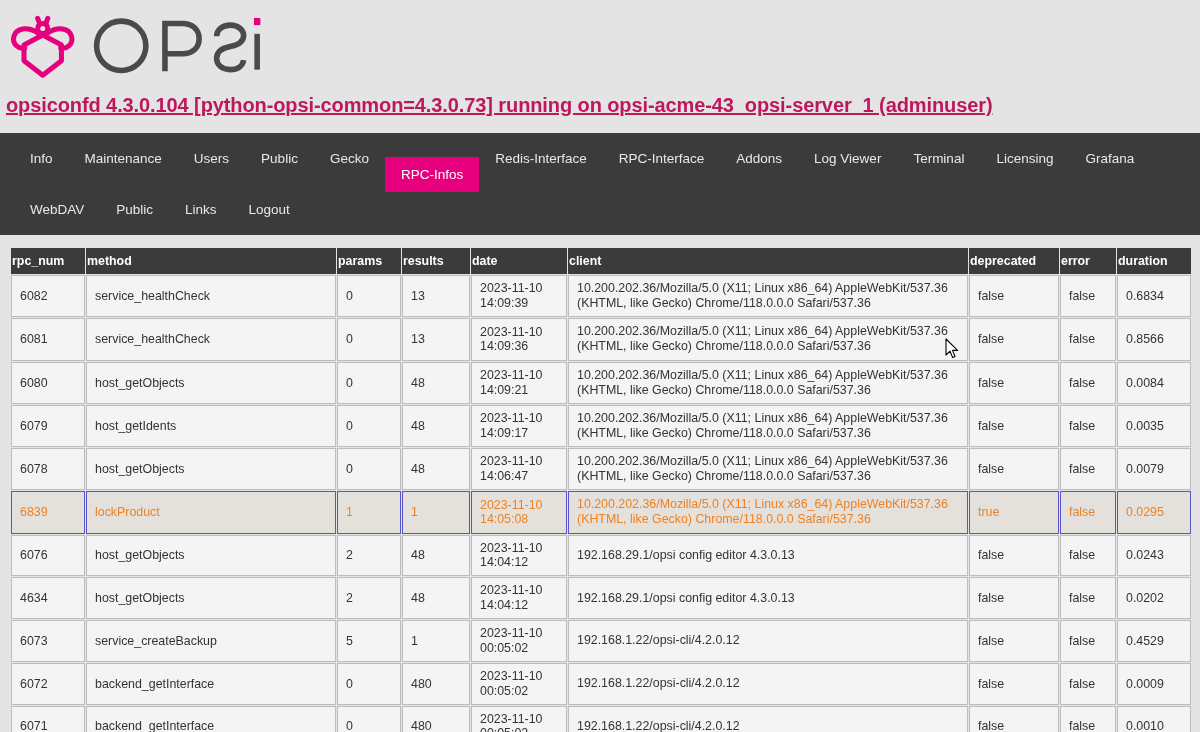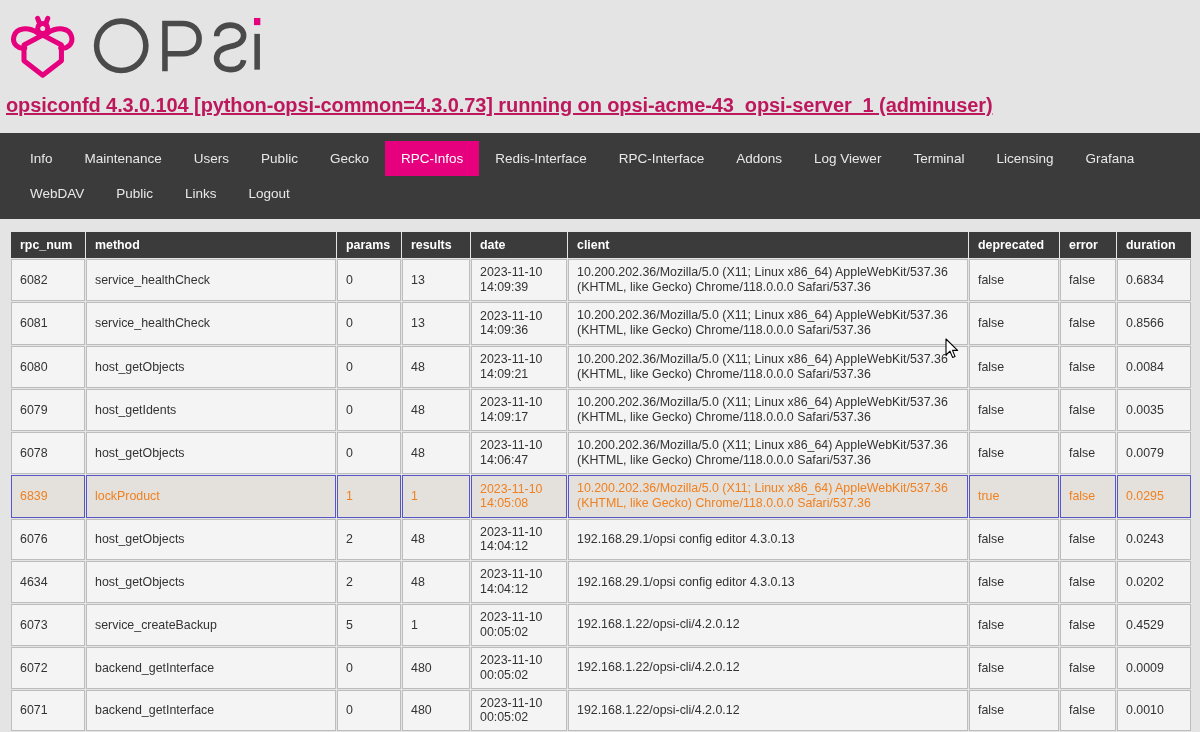--- a/index.html
+++ b/index.html
@@ -39,38 +39,38 @@
   .nav-item {
     color: #e8e8e8;
     font-size: 13.5px;
     line-height: 35px;
     height: 35px;
     padding: 0 16px;
     white-space: nowrap;
     cursor: pointer;
     text-decoration: none;
   }
-  .nav-item.active { background: #e6007e; color: #ffffff; }
+  .nav-item.active { background: #e6007e; color: #ffffff; margin-top: 16px; }
 
   
   .table-area { padding: 12px 10px 0 10px; }
   table.rpc {
     width: 1180px;
     border-collapse: separate;
     border-spacing: 1px;
     font-size: 12.4px;
     table-layout: fixed;
   }
   table.rpc thead th {
     background: #3b3b3b;
     color: #ffffff;
     font-size: 12.4px;
     font-weight: bold;
     text-align: left;
-    padding: 5px 8px;
+    padding: 5px 0;
     border: 1px solid #3b3b3b;
     height: 24px;
     white-space: nowrap;
     cursor: pointer;
   }
   table.rpc tbody td {
     background: #f4f4f4;
     border: 1px solid #bdbdbd;
     color: #333333;
     padding: 5px 8px;

